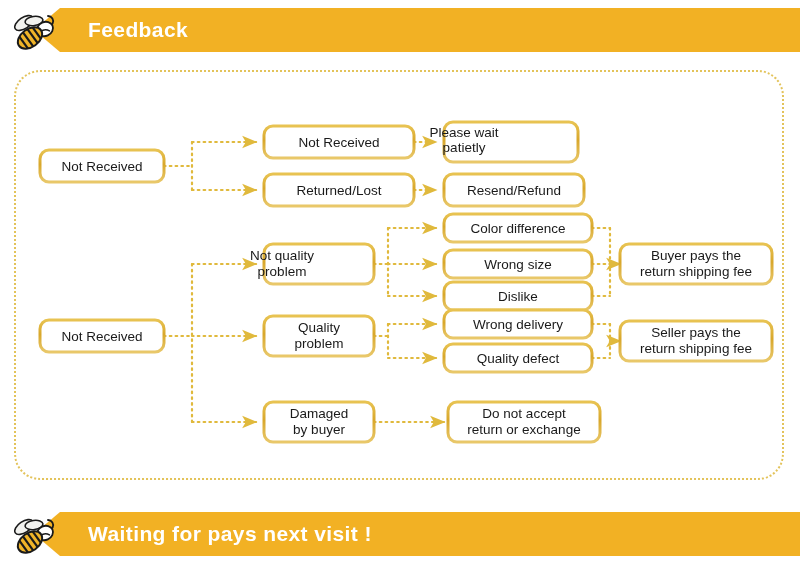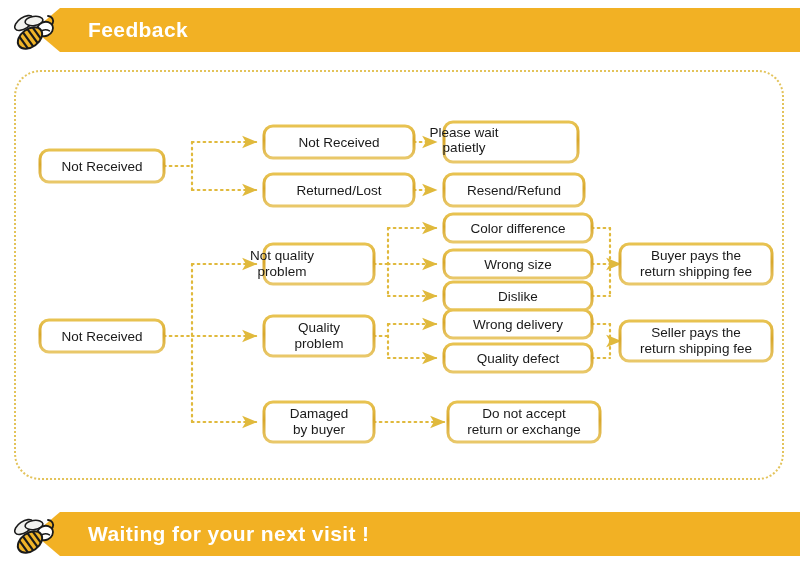--- a/index.html
+++ b/index.html
@@ -209,16 +209,16 @@
         <path d="M32.5 19.5 q4.5 -3.2 9 -0.6" fill="none" stroke="#1a1a1a" stroke-width="1.5" stroke-linecap="round"></path>
         <g transform="rotate(-36 22 26)">
           <ellipse cx="22" cy="26" rx="13.5" ry="9" fill="#f0b429" stroke="#1a1a1a" stroke-width="2"></ellipse>
           <path d="M14.2 18.6 L14.2 33.4" stroke="#1a1a1a" stroke-width="2.2"></path>
           <path d="M19.6 17.3 L19.6 34.7" stroke="#1a1a1a" stroke-width="2.2"></path>
           <path d="M25.2 17.3 L25.2 34.7" stroke="#1a1a1a" stroke-width="2.2"></path>
           <path d="M30.4 19.2 L30.4 32.8" stroke="#1a1a1a" stroke-width="2.2"></path>
         </g>
       </g>
     </svg>
-    <div class="title">Waiting for your next visit !</div>
+    <div class="title">Waiting for pays next visit !</div>
   </div>
 
 </div>
 
 </body></html>

